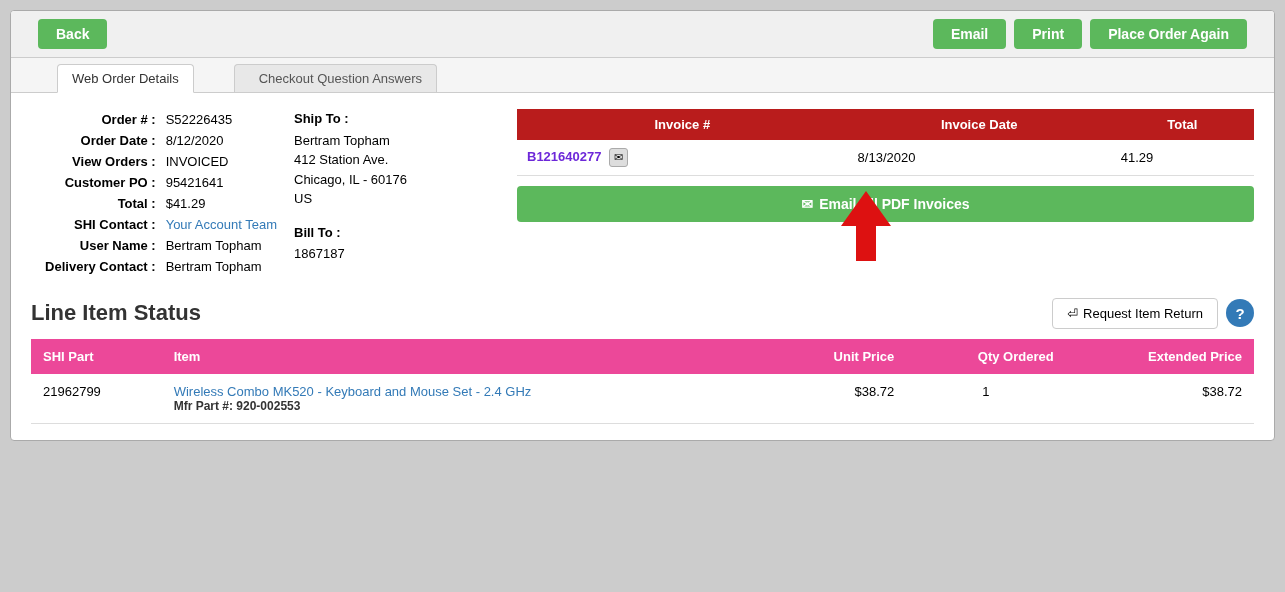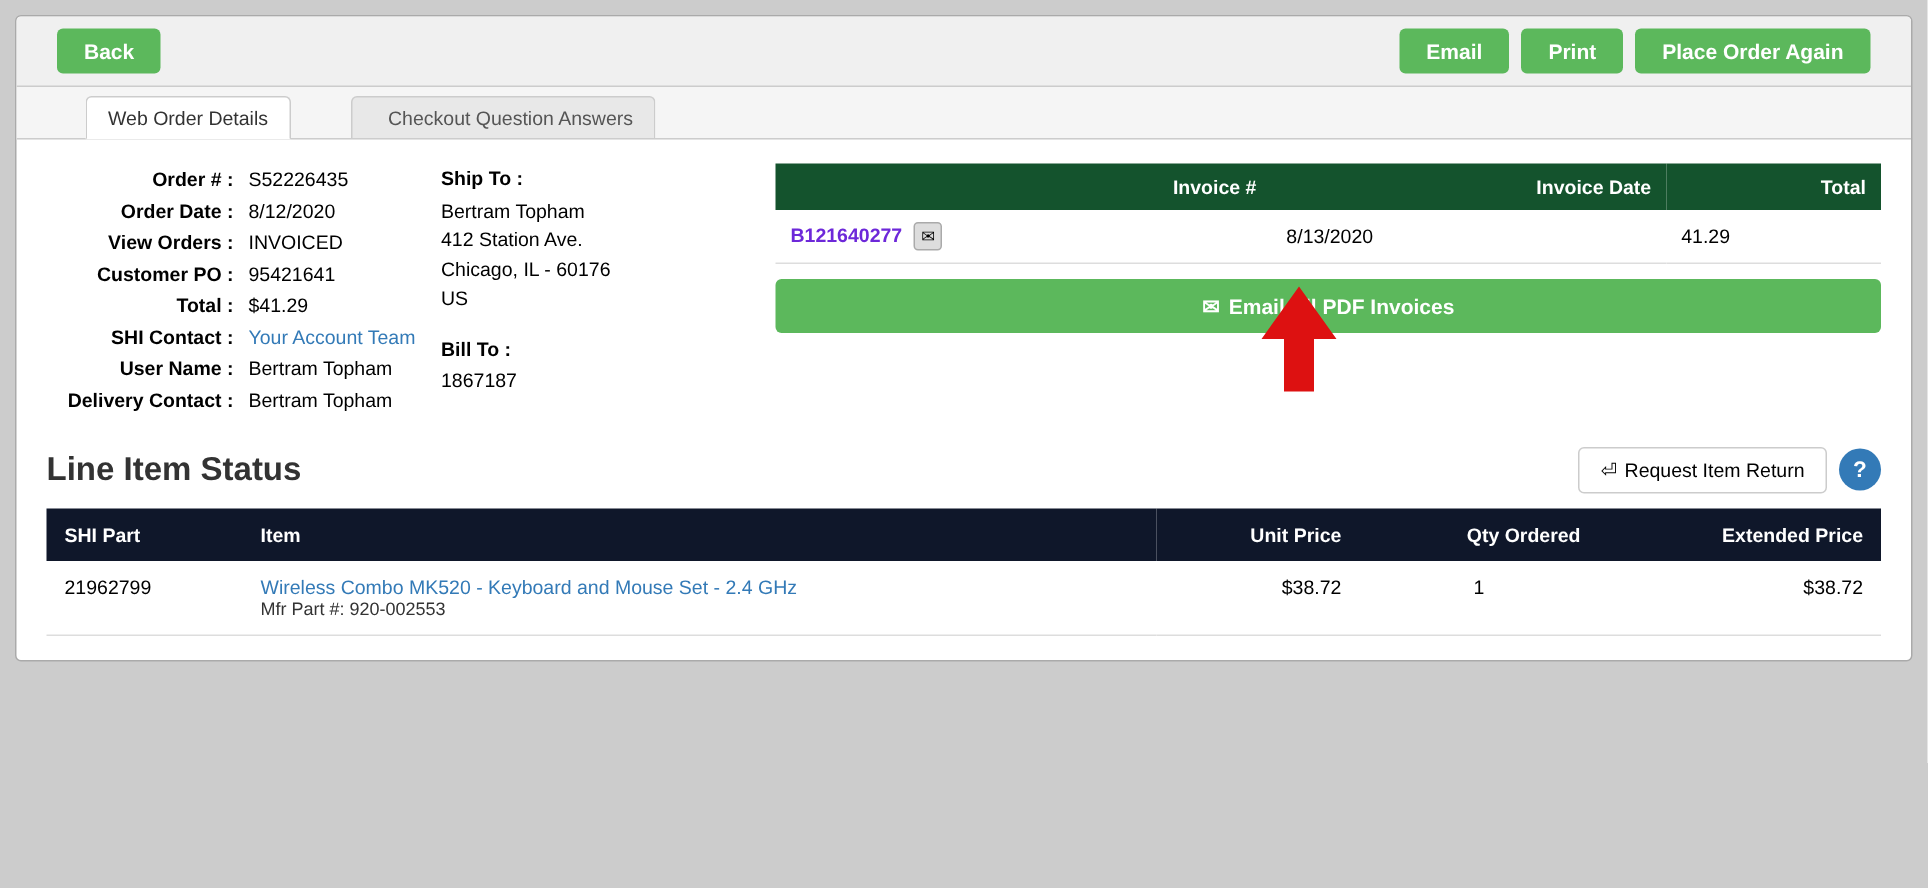--- a/index.html
+++ b/index.html
@@ -119,24 +119,24 @@
       flex: 1;
       min-width: 300px;
     }
 
     .invoice-table {
       width: 100%;
       border-collapse: collapse;
       font-size: 13px;
     }
     .invoice-table th {
-      background: #14532d;
+      background: #b91c1c;
       color: #fff;
       padding: 8px 10px;
-      text-align: right;
+      text-align: center;
       font-weight: bold;
     }
     .invoice-table td {
       padding: 8px 10px;
       border-bottom: 1px solid #ddd;
       vertical-align: middle;
     }
     .invoice-link {
       color: #6d28d9;
       text-decoration: none;
@@ -238,21 +238,21 @@
       cursor: pointer;
     }
 
     
     .items-table {
       width: 100%;
       border-collapse: collapse;
       font-size: 13px;
     }
     .items-table thead tr {
-      background: #0f172a;
+      background: #ec4899;
       color: #fff;
       margin-left: 40px;
     }
     .items-table th {
       padding: 10px 12px;
       text-align: left;
       font-weight: bold;
     }
     .items-table th.right { text-align: right; }
     .items-table td {
@@ -262,21 +262,21 @@
     }
     .items-table td.right { text-align: right; }
     .items-table td.center { text-align: center; }
     .item-link {
       color: #337ab7;
       text-decoration: none;
     }
     .item-sub {
       font-size: 12px;
       color: #333;
-      font-weight: normal;
+      font-weight: bold;
     }
   </style>
 </head>
 <body>
 
 <div class="page-wrapper">
 
   <div class="top-bar">
     <div class="top-bar-left">
       <button class="btn-green">Back</button>

